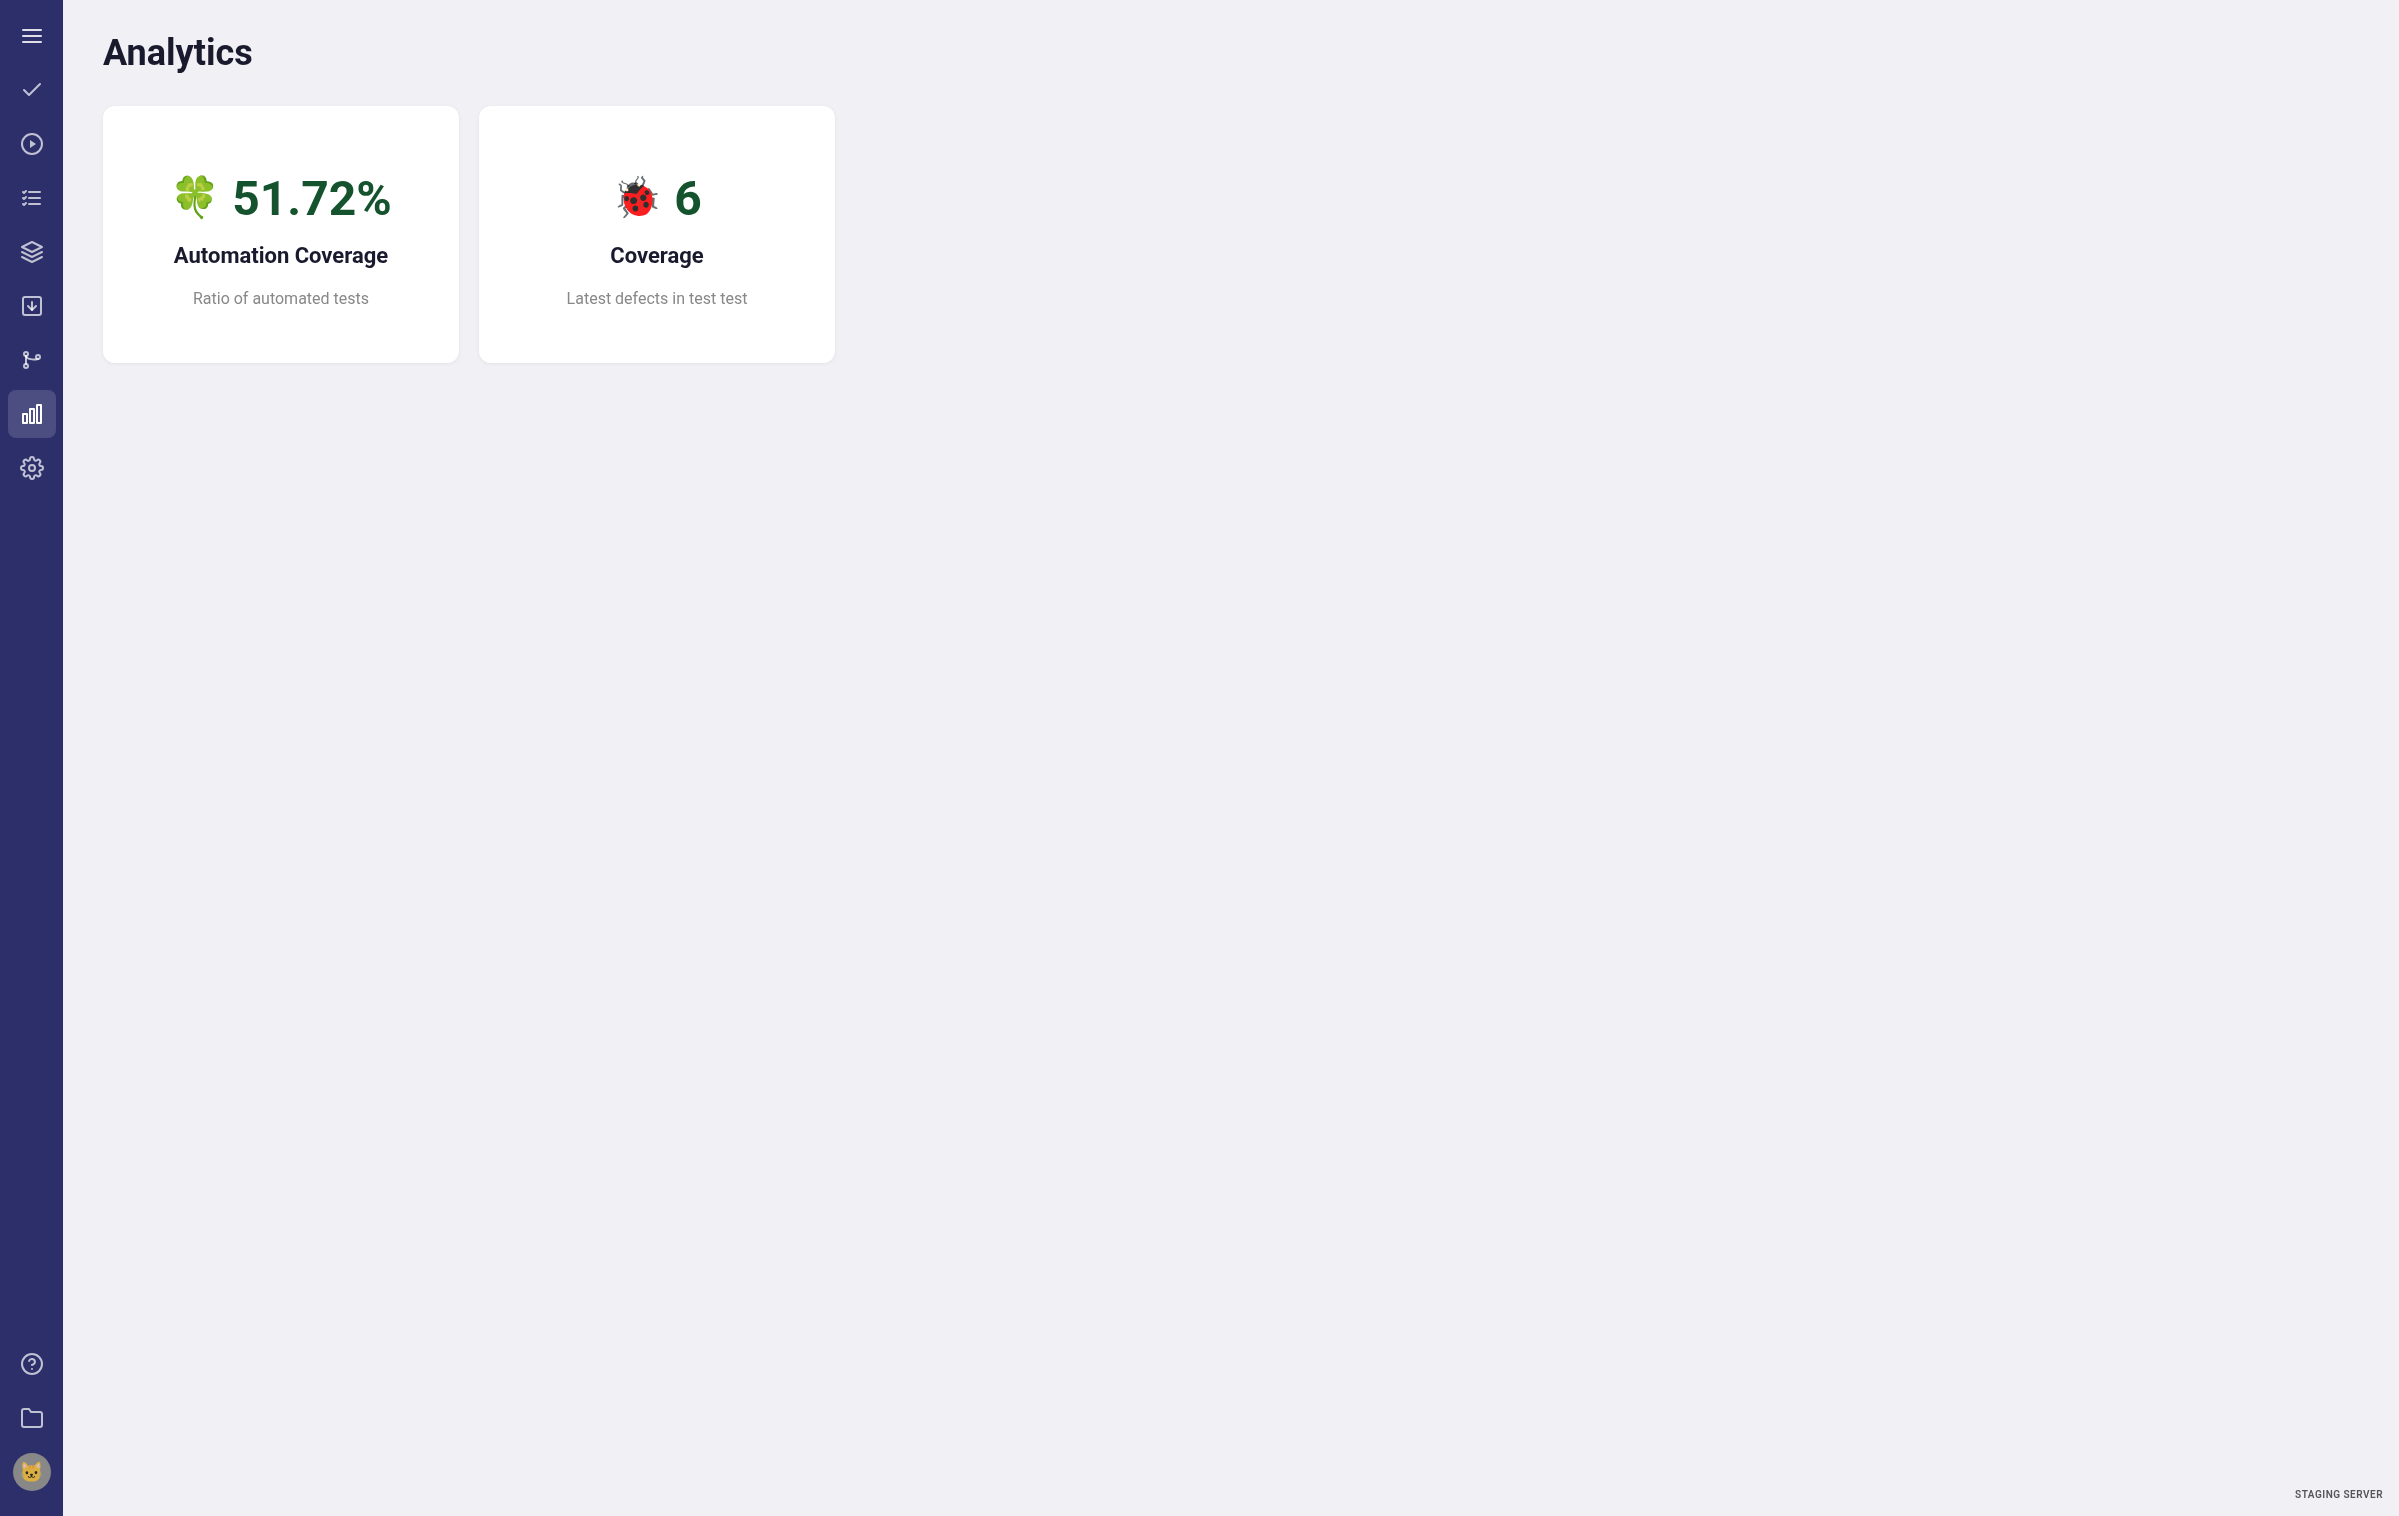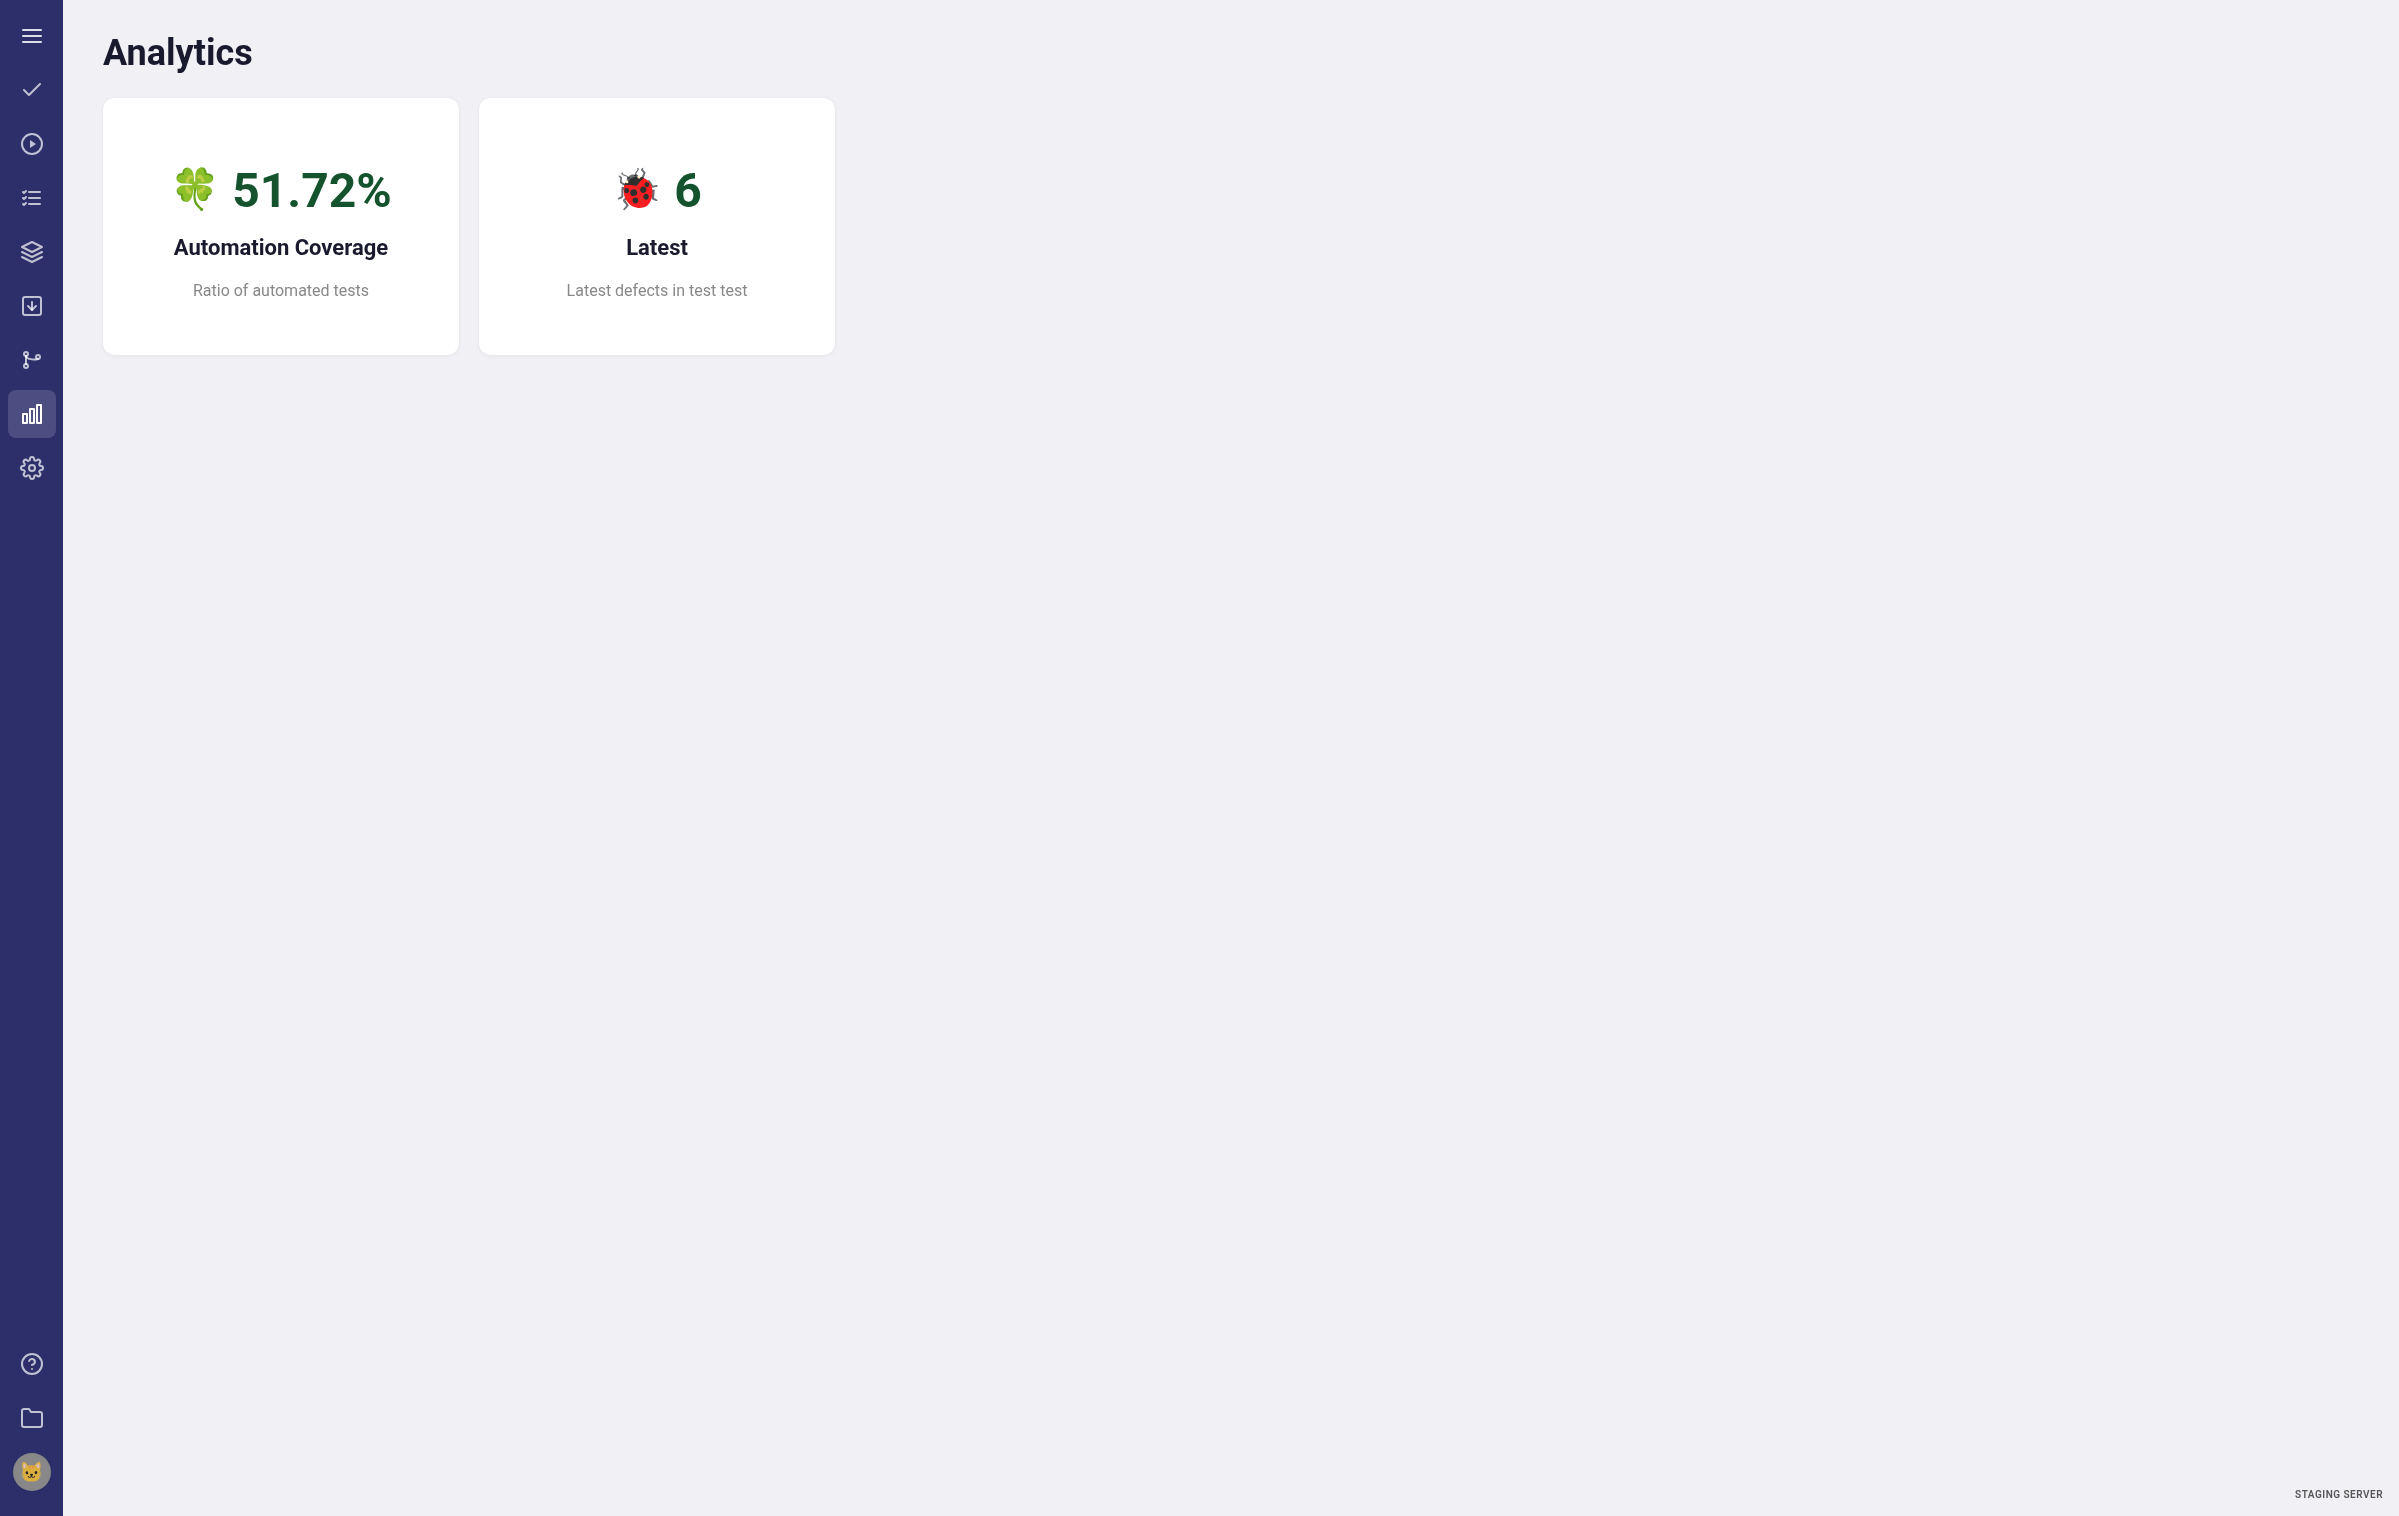--- a/index.html
+++ b/index.html
@@ -72,21 +72,21 @@
       flex-direction: column;
       overflow: auto;
       background: #f0f0f5;
       padding: 32px 40px;
     }
 
     .page-title {
       font-size: 36px;
       font-weight: 700;
       color: #1a1a2e;
-      margin-bottom: 24px;
+      margin-bottom: 32px;
     }
 
     .cards-row {
       display: flex;
       gap: 20px;
       flex-wrap: wrap;
     }
 
     .card {
       background: #fff;
@@ -284,21 +284,21 @@
       </div>
       <div class="card-title">Automation Coverage</div>
       <div class="card-subtitle">Ratio of automated tests</div>
     </div>
 
     <div class="card">
       <div class="card-value-row">
         <span class="card-emoji">🐞</span>
         <span class="card-value">6</span>
       </div>
-      <div class="card-title">Latest</div>
+      <div class="card-title">Coverage</div>
       <div class="card-subtitle">Latest defects in test test</div>
     </div>
 
   </div>
 
 </main>
 
 <div class="staging-badge">STAGING SERVER</div>
 
 

